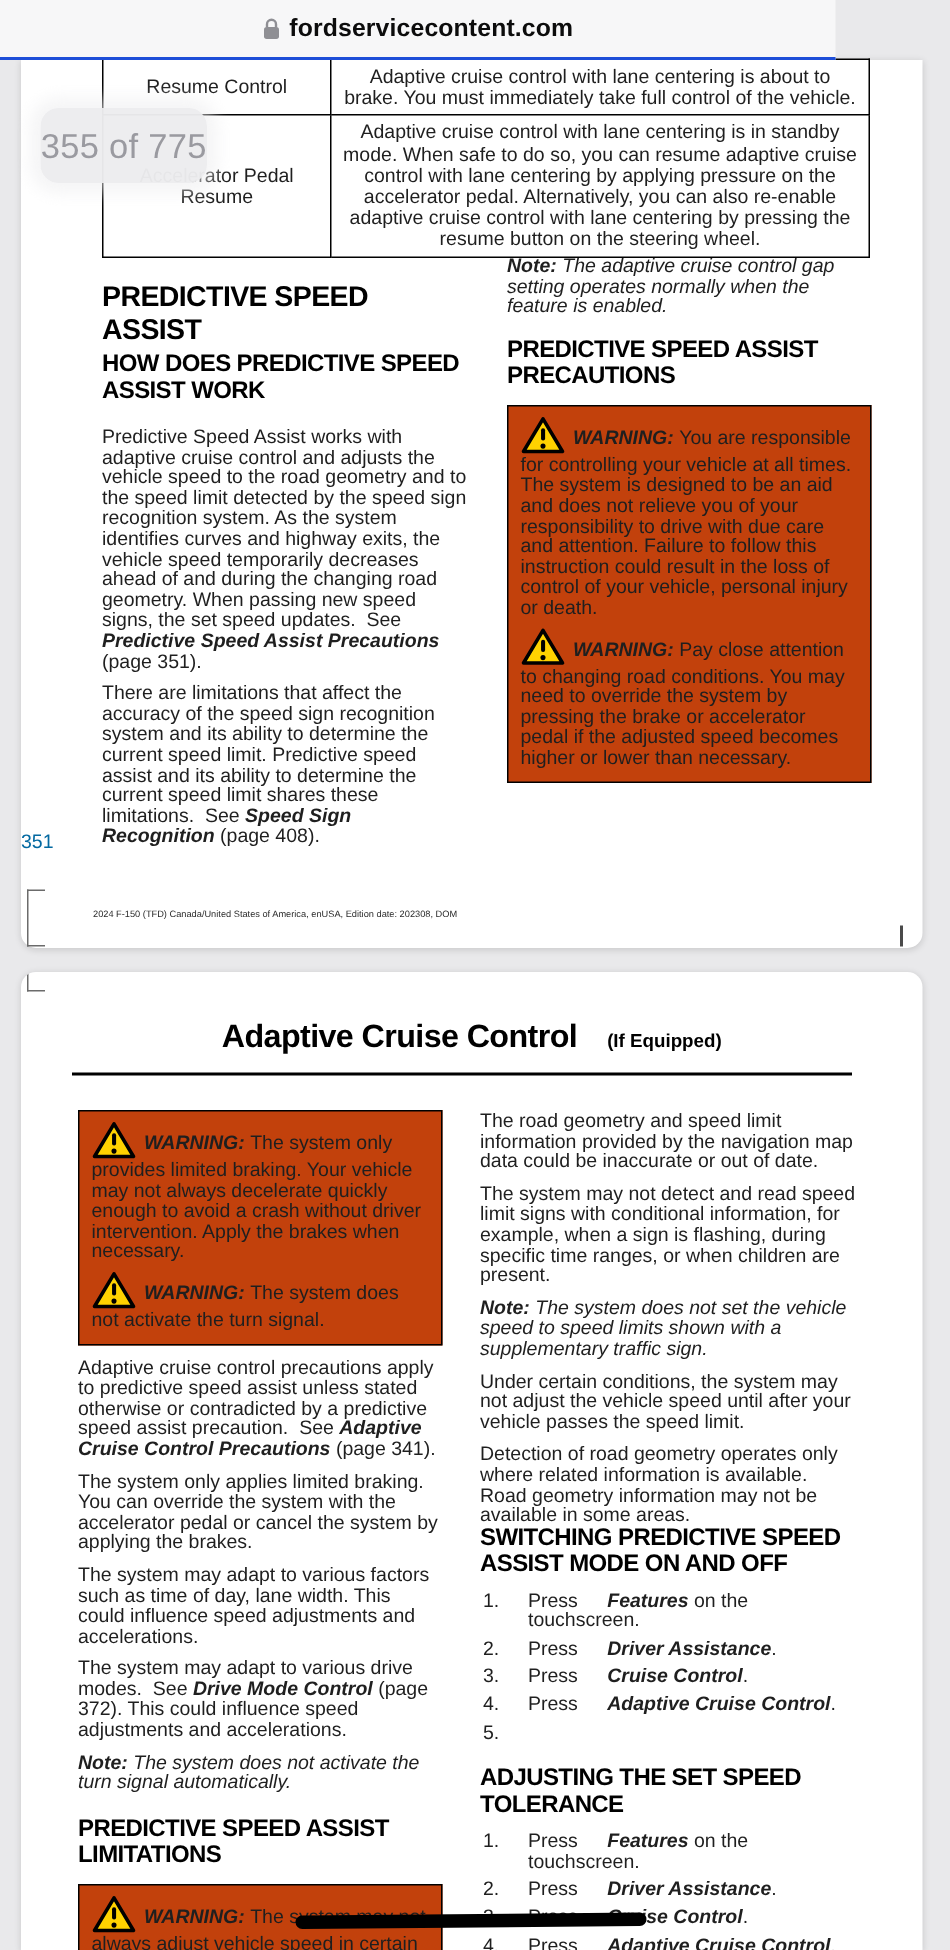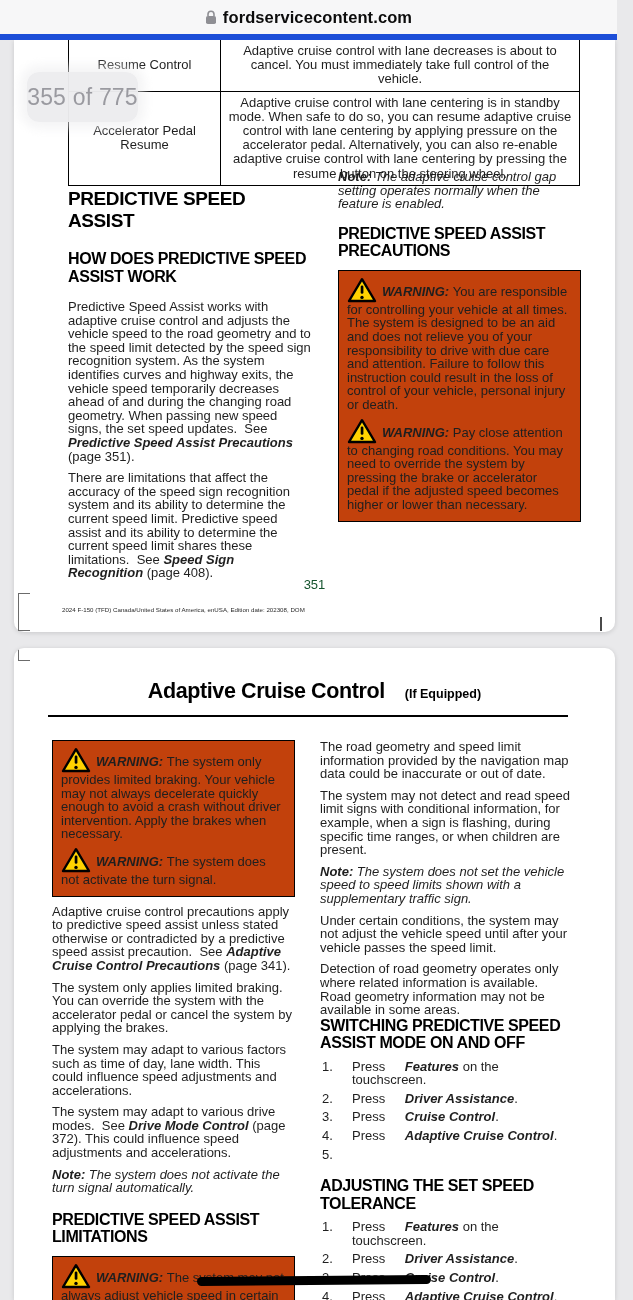--- a/index.html
+++ b/index.html
@@ -6,22 +6,22 @@
   html,body { width:633px; height:1300px; }
   body {
     position:relative; overflow:hidden;
     background:#e9e9eb;
     font-family:"Liberation Sans", sans-serif;
     color:#1b1b1b;
     -webkit-font-smoothing:antialiased;
   }
   
   #topbar {
-    position:absolute; left:0; top:0; width:617px; height:40px;
-    background:#f7f7f8; border-bottom:6px solid #1d4ed8;
+    position:absolute; left:0; top:0; width:557px; height:40px;
+    background:#f7f7f8; border-bottom:2px solid #1d4ed8;
     display:flex; align-items:center; justify-content:center; gap:6px;
     z-index:40;
   }
   #topbar .url { font-size:16.5px; font-weight:600; color:#0c0c0c; letter-spacing:0.1px; }
   #badge {
     position:absolute; left:27px; top:72px; width:111px; height:50px;
     background:rgba(236,236,238,0.97); border-radius:12px;
     box-shadow:0 0 10px 7px rgba(236,236,238,0.55);
     display:flex; align-items:center; justify-content:center;
     font-size:23px; color:#9a9aa0; z-index:50; letter-spacing:0.2px;
@@ -58,21 +58,21 @@
   .i { font-style:italic; }
   .bi { font-weight:700; font-style:italic;margin-left:16px; }
   .warnbox { border:1.6px solid #000; padding:6px 8px 9px 8px; background:#c2410c; }
   .warn + .warn { margin-top:6px; }
   .warn { white-space:pre-wrap; }
   .tri { vertical-align:-7px; margin-right:5px; }
   .p1-left  { position:absolute; left:54px;  top:148px; width:243px; }
   .p1-right { position:absolute; left:324px; top:130px; width:243px; }
   .p1-right .note { margin-top:0; }
   .p1-right .warnbox { margin-top:10px; }
-  .pageno { position:absolute; left:0; top:513px; width:100%; text-align:center; font-size:13px; color:#14532d;margin-top:24px; }
+  .pageno { position:absolute; left:0; top:513px; width:100%; text-align:left; font-size:13px; color:#0369a1; }
   .footer {
     position:absolute; left:48px; top:566px; font-size:11px; color:#2a2a2a;
     transform:scale(0.56); transform-origin:left top; white-space:nowrap;
   }
   .crop-bl { position:absolute; left:4px; top:553px; width:12px; height:38px;
     border-left:1.5px solid #6b6b6b; border-top:1.5px solid #6b6b6b; border-bottom:1.5px solid #6b6b6b; }
   .tick-br { position:absolute; right:13px; top:577px; width:2px; height:14px; background:#4a4a4a; }
   .crop-tl { position:absolute; left:4px; top:0; width:12px; height:13px;
     border-left:1.5px solid #6b6b6b; border-bottom:1.5px solid #6b6b6b; }
   
@@ -102,32 +102,32 @@
 
 <div id="badge">
   <span>355 of 775</span>
 </div>
 
 <div class="page" id="page1">
   <table class="tbl">
     <tbody>
         <tr class="r1">
       <td class="lbl">Resume Control</td>
-      <td>Adaptive cruise control with lane decreases is about to cancel. You must immediately take full control of the vehicle.</td>
+      <td>Adaptive cruise control with lane centering is about to brake. You must immediately take full control of the vehicle.</td>
     </tr>
     <tr class="r2">
       <td class="lbl">Accelerator Pedal Resume</td>
       <td>Adaptive cruise control with lane centering is in standby mode. When safe to do so, you can resume adaptive cruise control with lane centering by applying pressure on the accelerator pedal. Alternatively, you can also re-enable adaptive cruise control with lane centering by pressing the resume button on the steering wheel.</td>
     </tr>
   </tbody>
     </table>
 
   <div class="p1-left">
     <div class="h1">PREDICTIVE SPEED ASSIST</div>
-    <div class="h2" style="margin-top:18px">HOW DOES PREDICTIVE SPEED ASSIST WORK</div>
+    <div class="h2" style="margin-top:2px">HOW DOES PREDICTIVE SPEED ASSIST WORK</div>
     <p class="body" style="margin-top:15px"><span>Predictive Speed Assist works with adaptive cruise control and adjusts the vehicle speed to the road geometry and to the speed limit detected by the speed sign recognition system. As the system identifies curves and highway exits, the vehicle speed temporarily decreases ahead of and during the changing road geometry. When passing new speed signs, the set speed updates.  See </span><span class="b">Predictive Speed Assist Precautions</span><span> (page 351).</span></p>
     <p class="body"><span>There are limitations that affect the accuracy of the speed sign recognition system and its ability to determine the current speed limit. Predictive speed assist and its ability to determine the current speed limit shares these limitations.  See </span><span class="b">Speed Sign Recognition</span><span> (page 408).</span></p>
   </div>
 
   <div class="p1-right">
     <p class="body note"><span class="b">Note: </span><span class="i">The adaptive cruise control gap setting operates normally when the feature is enabled.</span></p>
     <div class="h2">PREDICTIVE SPEED ASSIST PRECAUTIONS</div>
     <div class="warnbox">
       <p class="warn"><svg class="tri" width="30" height="26" viewBox="0 0 30 26">
             <path d="M15 2.2 L28 24 H2 Z" fill="#FFD200" stroke="#000" stroke-width="2.4" stroke-linejoin="round"></path>

